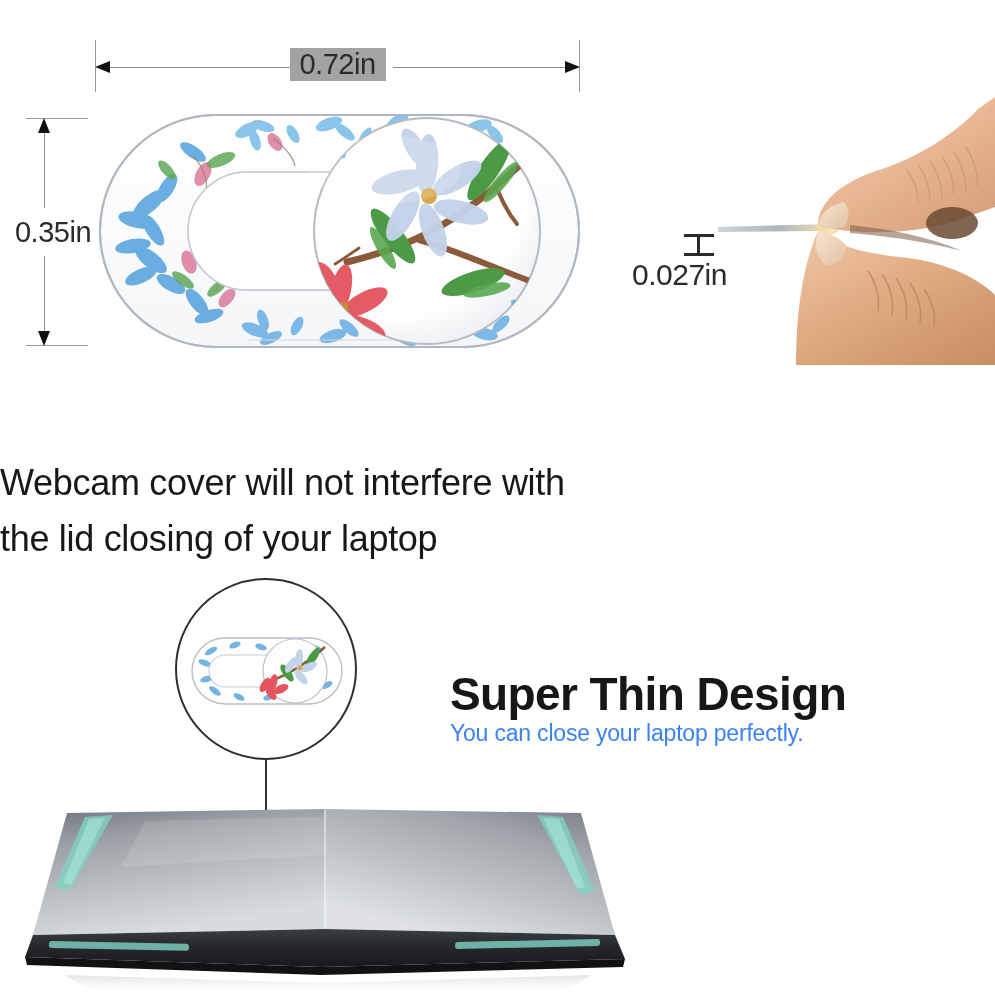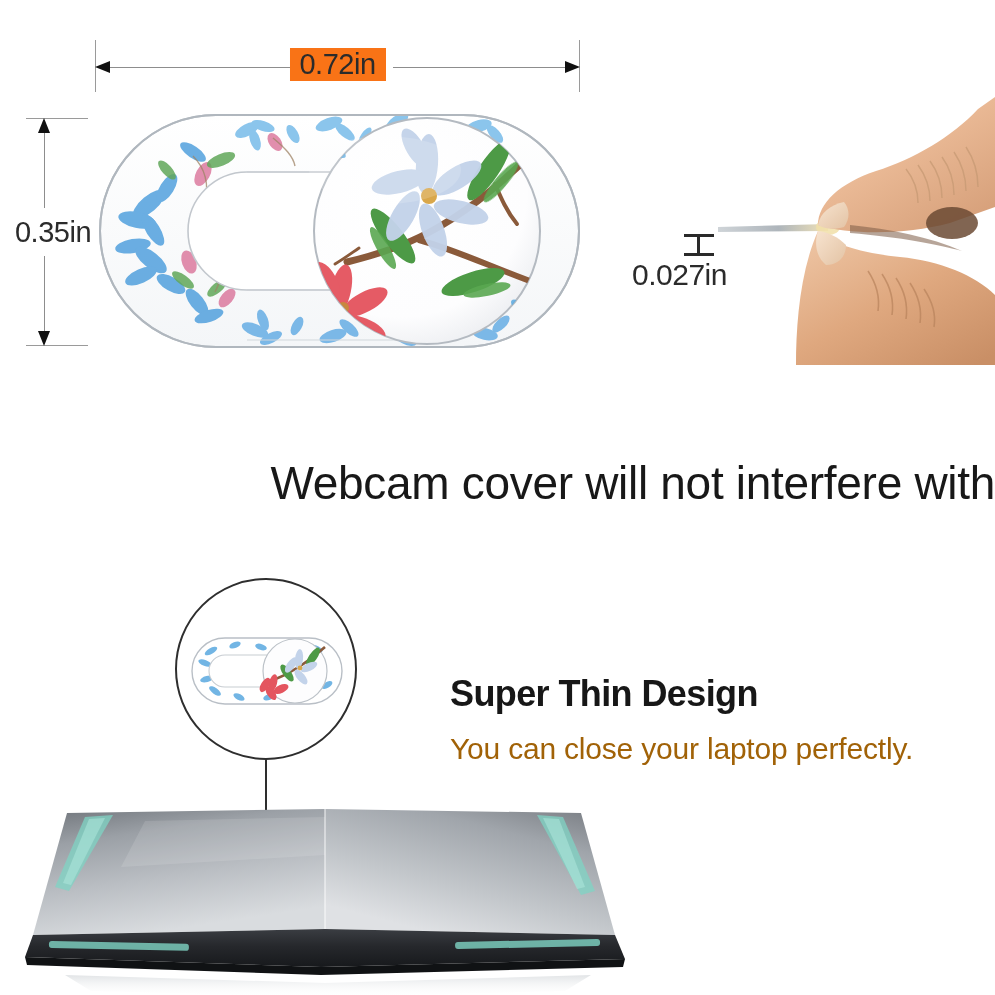--- a/index.html
+++ b/index.html
@@ -49,21 +49,21 @@
   }
   .arrow-right {
     position: absolute; right: 0px; top: 21px;
     width: 0; height: 0;
     border-top: 6px solid transparent;
     border-bottom: 6px solid transparent;
     border-left: 15px solid #111111;
   }
   #dim-width-label {
     position: absolute; left: 50%; top: 8px; transform: translateX(-50%);
-    font-size: 29px; background: #f97316; padding: 0 10px;
+    font-size: 29px; background: #a3a3a3; padding: 0 10px;
   }
 
   
   #dim-height-wrap { position: absolute; left: 8px; top: 118px; width: 90px; height: 228px; }
   #dim-height-ext-top {
     position: absolute; left: 18px; top: 0; width: 62px; height: 1px; background: #9a9a9a;
   }
   #dim-height-ext-bottom {
     position: absolute; left: 18px; bottom: 0; width: 62px; height: 1px; background: #9a9a9a;
   }
@@ -105,23 +105,23 @@
   #ibeam-cap-top { position: absolute; left: 0; top: 0; width: 30px; height: 3px; background: #2a2a2a; }
   #ibeam-cap-bot { position: absolute; left: 0; bottom: 0; width: 30px; height: 3px; background: #2a2a2a; }
   #ibeam-stem { position: absolute; left: 13px; top: 2px; width: 3px; height: 18px; background: #2a2a2a; }
   #thickness-label { position: absolute; left: 0px; top: 32px; font-size: 30px; }
 
   #hand-wrap { position: absolute; left: 700px; top: 75px; width: 295px; height: 290px; }
 
   
   #headline {
     position: absolute; left: 0; top: 455px; width: 995px;
-    text-align: right;
+    text-align: left;
     color: #181818;
-    font-size: 46px;
+    font-size: 36px;
     line-height: 56px;
     font-weight: 400;
     letter-spacing: -0.3px;
     font-family: "Liberation Sans", sans-serif;
   }
   #headline span { display: block; }
 
   
   #callout-wrap { position: absolute; left: 175px; top: 578px; width: 185px; height: 225px; }
   #callout-circle {
@@ -133,32 +133,32 @@
     position: absolute; left: 14px; top: 57px; width: 152px; height: 68px;
   }
   #callout-leader {
     position: absolute; left: 90px; top: 180px; width: 2px; height: 68px; background: #2e2e2e;
   }
 
   
   #feature-text { position: absolute; left: 450px; top: 668px; width: 540px; }
   #feature-title {
     color: #171717;
-    font-size: 36px;
+    font-size: 46px;
     font-weight: bold;
     letter-spacing: -0.6px;
     line-height: 52px;
     white-space: nowrap;
   }
   #feature-sub {
-    color: #a16207;
-    font-size: 30px;
+    color: #3b82f6;
+    font-size: 23px;
     font-weight: 400;
     letter-spacing: -0.2px;
-    margin-top: 12px;
+    margin-top: 0;
     white-space: nowrap;
   }
 
   
   #laptop-wrap { position: absolute; left: 25px; top: 795px; width: 620px; height: 200px; }
 </style>
 </head>
 <body>
 
 <div id="page">
@@ -411,20 +411,21 @@
         <path d="M150 150 C190 154, 230 162, 262 176
                  C240 170, 200 162, 150 158 Z" fill="#7b5b45" opacity="0.55"></path>
 
         <ellipse cx="252" cy="148" rx="26" ry="16" fill="#6b4a34" opacity="0.85"></ellipse>
       </svg>
     </div>
   </div>
 
   <div id="headline">
     <span>Webcam cover will not interfere with</span>
+    <span>the lid closing of your laptop</span>
   </div>
 
   <div id="callout-wrap">
     <div id="callout-circle">
       <div id="callout-mini">
         <svg width="152" height="68" viewBox="0 0 152 68" xmlns="http://www.w3.org/2000/svg">
           <defs>
             <clipPath id="miniClip">
               <rect x="1" y="1" width="150" height="66" rx="33" ry="33"></rect>
             </clipPath>

